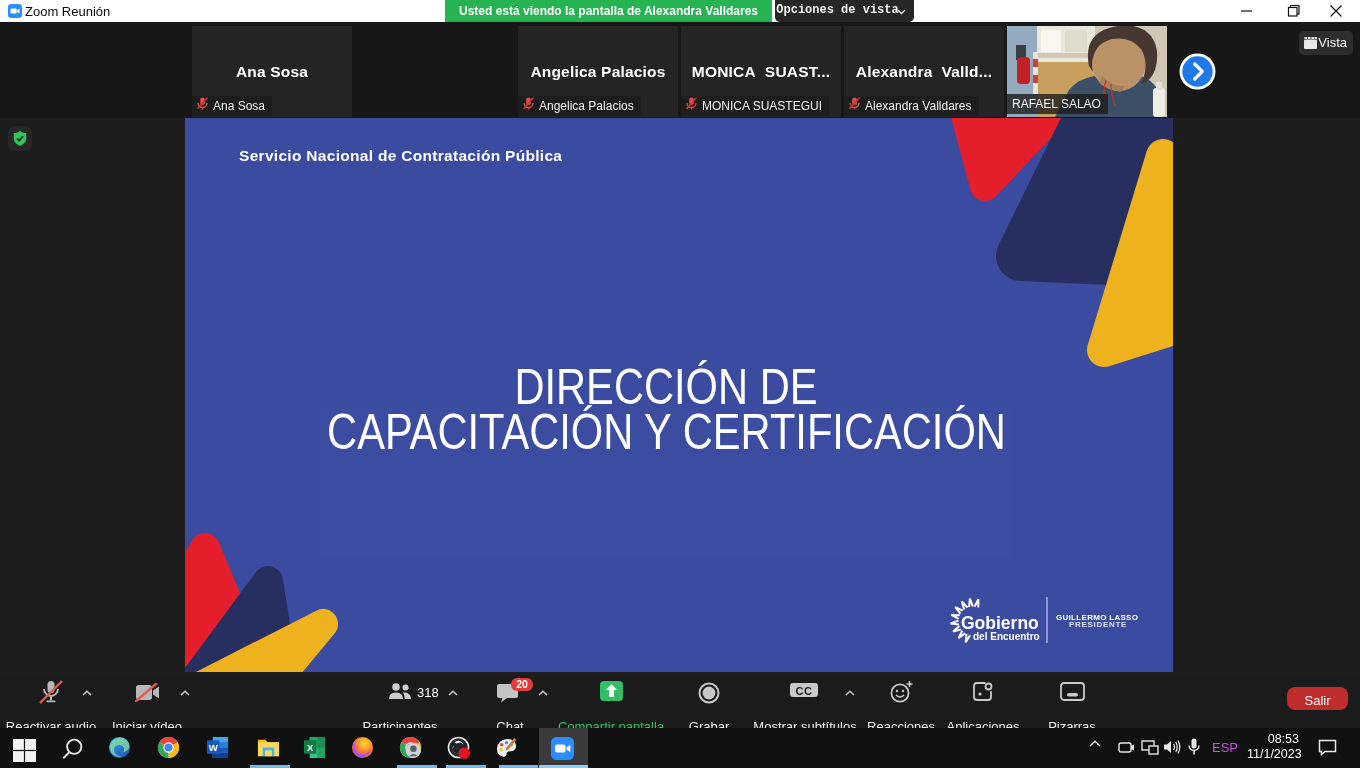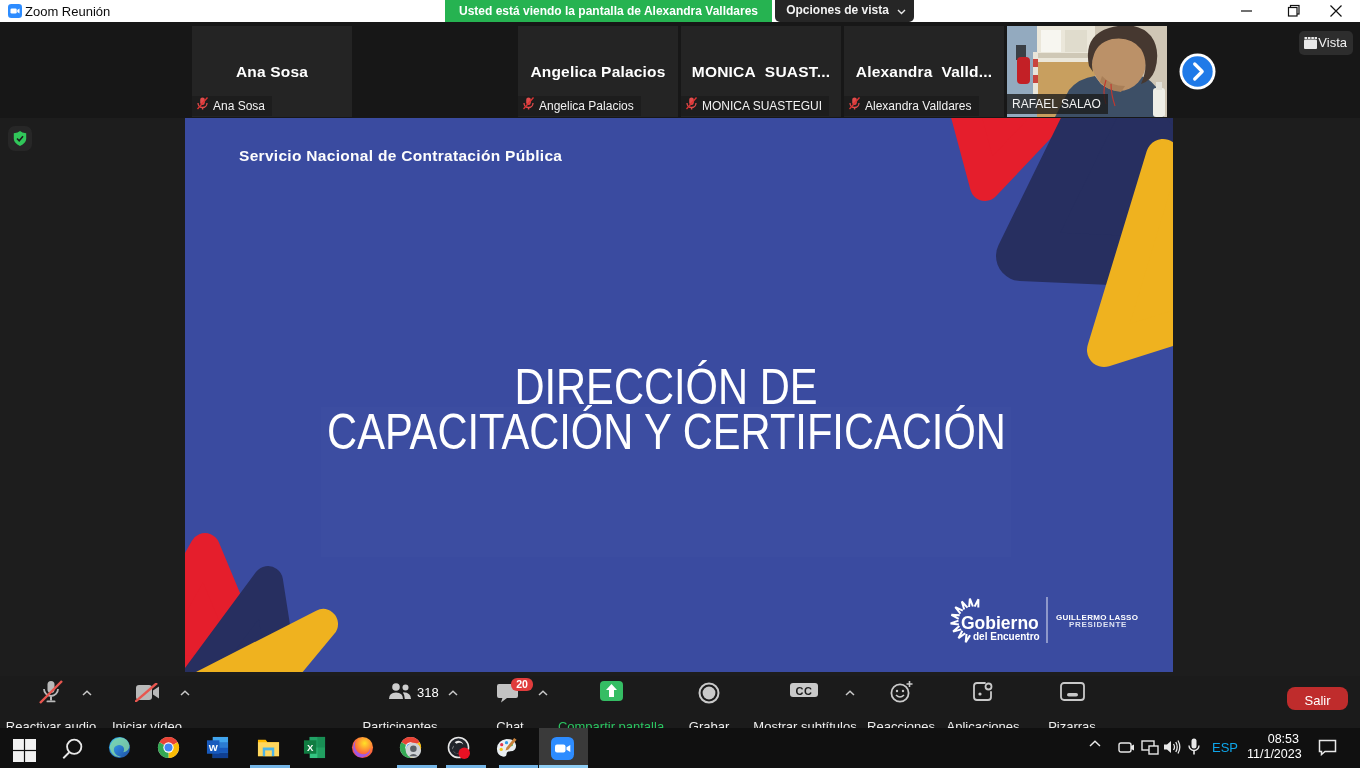--- a/index.html
+++ b/index.html
@@ -50,21 +50,21 @@
 <div id="stage">
 
   <div id="titlebar">
     <svg class="abs" style="left:8px;top:4px" width="14" height="14" viewBox="0 0 17 17">
       <rect x="0" y="0" width="17" height="17" rx="4" fill="#2d8cff"></rect>
       <rect x="3" y="5.4" width="7.6" height="6.2" rx="1.6" fill="#fff"></rect>
       <path d="M11.2 7.4 L14 5.6 V11.4 L11.2 9.6 Z" fill="#fff"></path>
     </svg>
     <div class="apptitle">Zoom Reunión</div>
     <div id="greenbanner">Usted está viendo la pantalla de Alexandra Valldares</div>
-    <div id="viewopts" style="padding-right:14px;">Opciones de vista</div>
+    <div id="viewopts" style="padding-right:14px;font-family:Liberation Mono, monospace;">Opciones de vista</div>
     <svg class="abs" style="left:897px;top:9px" width="9" height="6" viewBox="0 0 9 6">
         <path d="M1 1 L4.5 4.5 L8 1" fill="none" stroke="#e8e8e8" stroke-width="1.4"></path>
       </svg>
 
     <svg class="abs" style="left:1238px;top:0" width="122" height="22" viewBox="0 0 122 22">
       <line x1="3" y1="11" x2="14" y2="11" stroke="#111" stroke-width="1.2"></line>
       <rect x="52.5" y="5.5" width="8.5" height="8.5" fill="none" stroke="#111" stroke-width="1.2"></rect>
       <rect x="50.5" y="7.5" width="8.5" height="8.5" fill="#fff" stroke="#111" stroke-width="1.2"></rect>
       <path d="M92.5 5.5 L103.5 16.5 M103.5 5.5 L92.5 16.5" stroke="#111" stroke-width="1.2"></path>
     </svg>
@@ -426,20 +426,20 @@
     </svg>
     <svg class="abs" style="left:1163px;top:11px" width="18" height="16" viewBox="0 0 18 16">
       <path d="M1 5.5 H4 L8 2 V14 L4 10.5 H1 Z" fill="#e8e8e8"></path>
       <path d="M10.5 5 Q12.5 8 10.5 11 M12.8 3 Q15.6 8 12.8 13 M15 1.5 Q18.6 8 15 14.5" stroke="#e8e8e8" stroke-width="1.3" fill="none"></path>
     </svg>
     <svg class="abs" style="left:1188px;top:10px" width="12" height="18" viewBox="0 0 12 18">
       <rect x="3.5" y="0.5" width="5" height="10" rx="2.5" fill="#e8e8e8"></rect>
       <path d="M1 7.5 a5 5 0 0 0 10 0" fill="none" stroke="#e8e8e8" stroke-width="1.4"></path>
       <rect x="5.2" y="13" width="1.6" height="3.5" fill="#e8e8e8"></rect>
     </svg>
-    <span class="abs" style="left:1212px;top:12px;color:#0ea5e9;font-size:13px;">ESP</span>
+    <span class="abs" style="left:1212px;top:12px;color:#d946ef;font-size:13px;">ESP</span>
     <div class="abs" style="left:1247px;top:4px;width:52px;text-align:right;color:#fff;font-size:12.5px;line-height:15px;">08:53<br>11/1/2023</div>
     <svg class="abs" style="left:1318px;top:11px" width="19" height="17" viewBox="0 0 19 17">
       <path d="M1.5 1.5 H17.5 V12.5 H7 L3.5 15.5 V12.5 H1.5 Z" fill="none" stroke="#e8e8e8" stroke-width="1.5"></path>
     </svg>
   </div>
 
 </div>
 
 </body></html>

